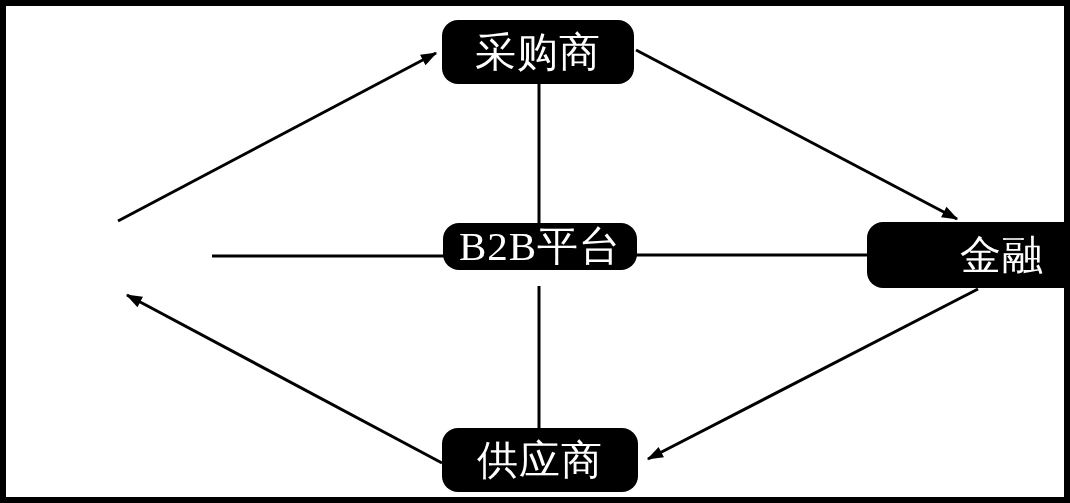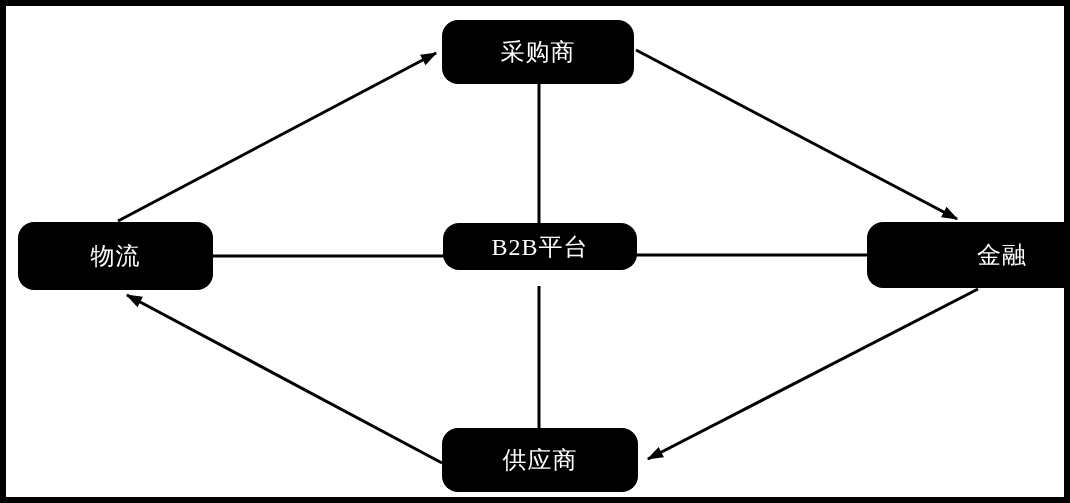--- a/index.html
+++ b/index.html
@@ -32,21 +32,21 @@
     z-index: 1;
   }
   .node {
     position: absolute;
     background: #000000;
     color: #ffffff;
     border-radius: 16px;
     display: flex;
     align-items: center;
     justify-content: center;
-    font-size: 24px;
+    font-size: 41px;
     line-height: 1;
     letter-spacing: 1px;
     z-index: 2;
     white-space: nowrap;
   }
   .node-purchaser { left: 442px; top: 20px;  width: 192px; height: 64px; }
   .node-logistics { left: 18px;  top: 222px; width: 195px; height: 68px; }
   .node-platform  { left: 443px; top: 223px; width: 194px; height: 47px; }
   .node-finance   { left: 867px; top: 222px; width: 188px; height: 66px; padding-left: 41px; }
   .node-supplier  { left: 442px; top: 428px; width: 196px; height: 64px; }
@@ -71,23 +71,20 @@
     <line x1="539" y1="84" x2="539" y2="225" stroke="#000000" stroke-width="3"></line>
     <line x1="539" y1="286" x2="539" y2="430" stroke="#000000" stroke-width="3"></line>
     <line x1="212" y1="256" x2="445" y2="256" stroke="#000000" stroke-width="3"></line>
     <line x1="635" y1="255" x2="868" y2="255" stroke="#000000" stroke-width="3"></line>
   </svg>
 
   <div class="node node-purchaser">
     <span>采购商</span>
   </div>
 
-  <div class="node node-logistics">
-    <span>物流</span>
-  </div>
 
   <div class="node node-platform">
     <span>B2B平台</span>
   </div>
 
   <div class="node node-finance">
     <span>金融</span>
   </div>
 
   <div class="node node-supplier">

